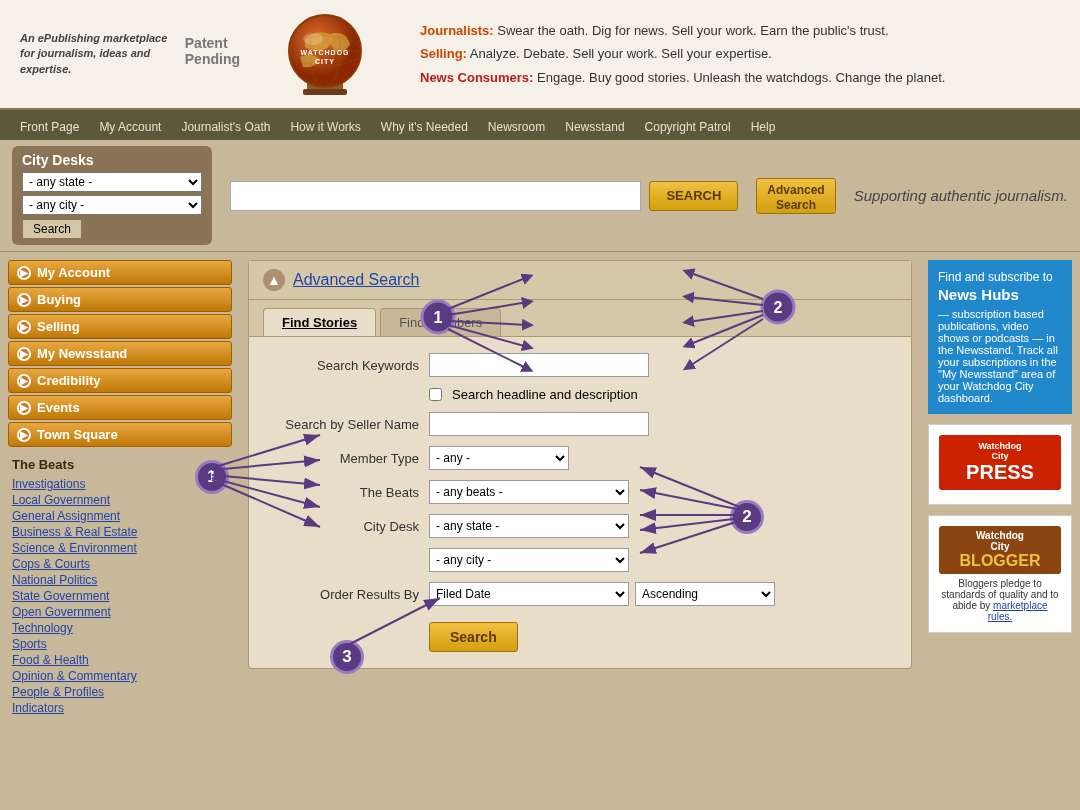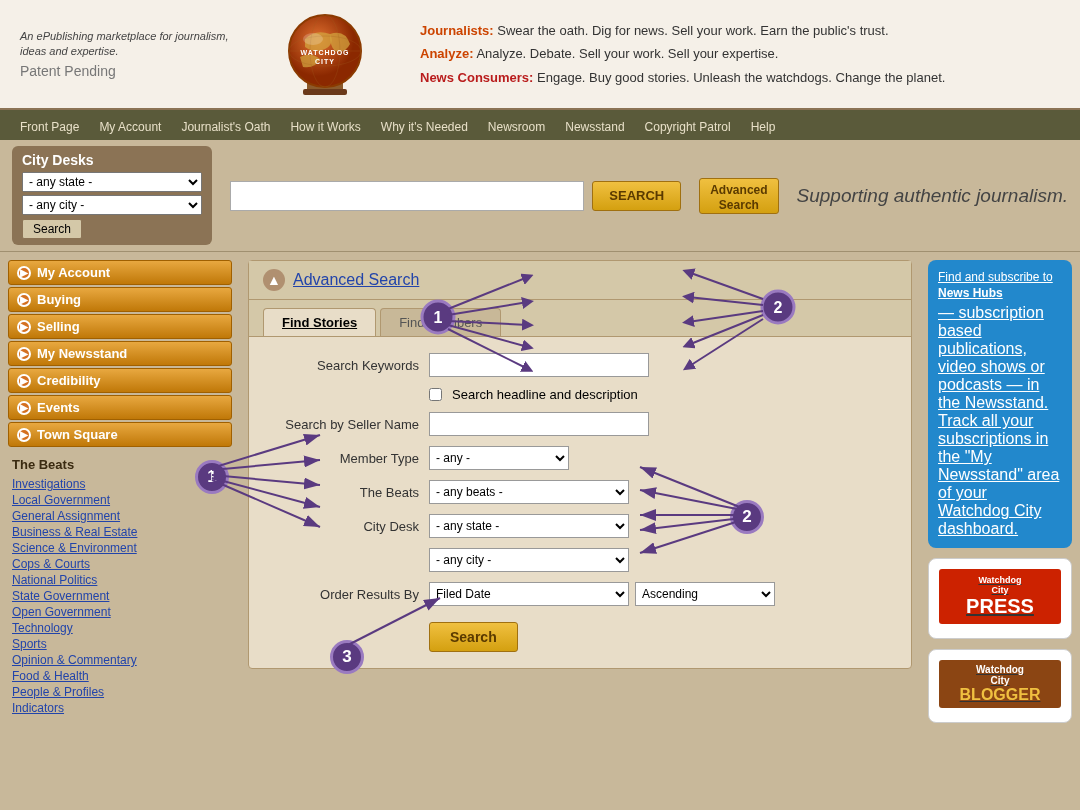--- a/index.html
+++ b/index.html
@@ -10,25 +10,25 @@
       background: #f5f0e8;
       border-bottom: 2px solid #8b7355;
       display: flex;
       align-items: center;
       padding: 8px 20px;
       min-height: 110px;
     }
     #logo-area {
       width: 230px;
       display: flex;
-      flex-direction: column;
       align-items: flex-start;
       font-size: 12px;
       color: #555;
       padding-right: 10px;
+      font-weight: bold;
     }
     #logo-area .tagline { font-style: italic; font-size: 11px; color: #444; line-height: 1.4; }
     #logo-area .patent { font-size: 14px; color: #777; margin-top: 4px; }
     #logo-globe {
       width: 130px;
       height: 90px;
       display: flex;
       align-items: center;
       justify-content: center;
       margin: 0 10px;
@@ -124,21 +124,21 @@
       padding: 4px 10px;
       font-weight: bold;
       font-size: 12px;
       cursor: pointer;
       color: #5a3a00;
       border-radius: 3px;
       height: 36px;
       text-align: center;
       line-height: 1.3;
     }
-    #slogan { color: #444; font-size: 19px; font-style: italic; margin-left: 10px; }
+    #slogan { color: #444; font-size: 15px; font-style: italic; margin-left: 10px; }
 
     
     #main-layout {
       display: flex;
       background: #c8b89a;
       min-height: 560px;
     }
 
     
     #sidebar {
@@ -271,31 +271,30 @@
     
     #right-sidebar {
       width: 160px;
       min-width: 160px;
       padding: 8px;
       display: flex;
       flex-direction: column;
       gap: 10px;
     }
     .rs-box {
-      border-radius: 8px;
+      border-radius: 0;
       padding: 10px;
       font-size: 11px;
       color: #fff;
-      text-decoration: underline;
     }
     .rs-news-hubs {
       background: #2288cc;
     }
     .rs-news-hubs .rs-title { font-size: 12px; margin-bottom: 2px; }
-    .rs-news-hubs .rs-big { font-size: 12px; font-weight: bold; color: #fff; line-height: 1.2; }
+    .rs-news-hubs .rs-big { font-size: 15px; font-weight: bold; color: #fff; line-height: 1.2; }
     .rs-press {
       background: #fff;
       border: 1px solid #ccc;
       color: #333;
       text-align: center;
     }
     .press-logo {
       background: #cc2200;
       color: #fff;
       font-weight: bold;
@@ -363,21 +362,21 @@
           </radialGradient>
         </defs>
       </svg>
     </div>
     <div id="taglines-right">
       <div>
         <span class="tl-journalists">Journalists:</span>
         <span class="tl-text">Swear the oath. Dig for news. Sell your work. Earn the public's trust.</span>
       </div>
       <div>
-        <span class="tl-bloggers">Analyze:</span>
+        <span class="tl-bloggers">Selling:</span>
         <span class="tl-text">Analyze. Debate. Sell your work. Sell your expertise.</span>
       </div>
       <div>
         <span class="tl-news">News Consumers:</span>
         <span class="tl-text">Engage. Buy good stories. Unleash the watchdogs. Change the planet.</span>
       </div>
     </div>
   </div>
 
   <div id="nav-bar">
@@ -456,22 +455,22 @@
         <a class="beat-link">Local Government</a>
         <a class="beat-link">General Assignment</a>
         <a class="beat-link">Business &amp; Real Estate</a>
         <a class="beat-link">Science &amp; Environment</a>
         <a class="beat-link">Cops &amp; Courts</a>
         <a class="beat-link">National Politics</a>
         <a class="beat-link">State Government</a>
         <a class="beat-link">Open Government</a>
         <a class="beat-link">Technology</a>
         <a class="beat-link">Sports</a>
+        <a class="beat-link">Food &amp; Health</a>
         <a class="beat-link">Opinion &amp; Commentary</a>
-        <a class="beat-link">Food &amp; Health</a>
         <a class="beat-link">People &amp; Profiles</a>
         <a class="beat-link">Indicators</a>
       </div>
     </div>
 
     <div id="content-area">
       <div id="advanced-search-panel">
         <div id="asp-header">
           <button id="asp-collapse-btn">▲</button>
           <span id="asp-title">Advanced Search</span>
@@ -595,34 +594,37 @@
           </defs>
         </svg>
       </div>
     </div>
 
     <div id="right-sidebar">
 
       <div class="rs-box rs-news-hubs">
         <div class="rs-title">Find and subscribe to</div>
         <div class="rs-big">News Hubs</div>
-        <div style="font-size:16px; margin-top:4px;">— subscription based publications, video shows or podcasts — in the Newsstand. Track all your subscriptions in the "My Newsstand" area of your Watchdog City dashboard.</div>
+        <div style="font-size:11px; margin-top:4px;">— subscription based publications, video shows or podcasts — in the Newsstand. Track all your subscriptions in the "My Newsstand" area of your Watchdog City dashboard.</div>
       </div>
 
       <div class="rs-box rs-press">
         <div class="press-logo">
           <div style="font-size:9px;">Watchdog<br>City</div>
           <div class="press-big">PRESS</div>
         </div>
       </div>
 
       <div class="rs-box rs-blogger">
         <div class="blogger-logo">
           <div class="bl-title">Watchdog<br>City</div>
           <div class="bl-big">BLOGGER</div>
+        </div>
+        <div style="font-size:10px; color:#333;">
+          Bloggers pledge to standards of quality and to abide by <span class="rs-link">marketplace rules.</span>
         </div>
       </div>
     </div>
 
   </div>
 
   <style>
     #anno1 { position:absolute; left:195px; top:460px; }
     #anno2 { position:absolute; left:730px; top:500px; }
     #anno3 { position:absolute; left:330px; top:640px; }

